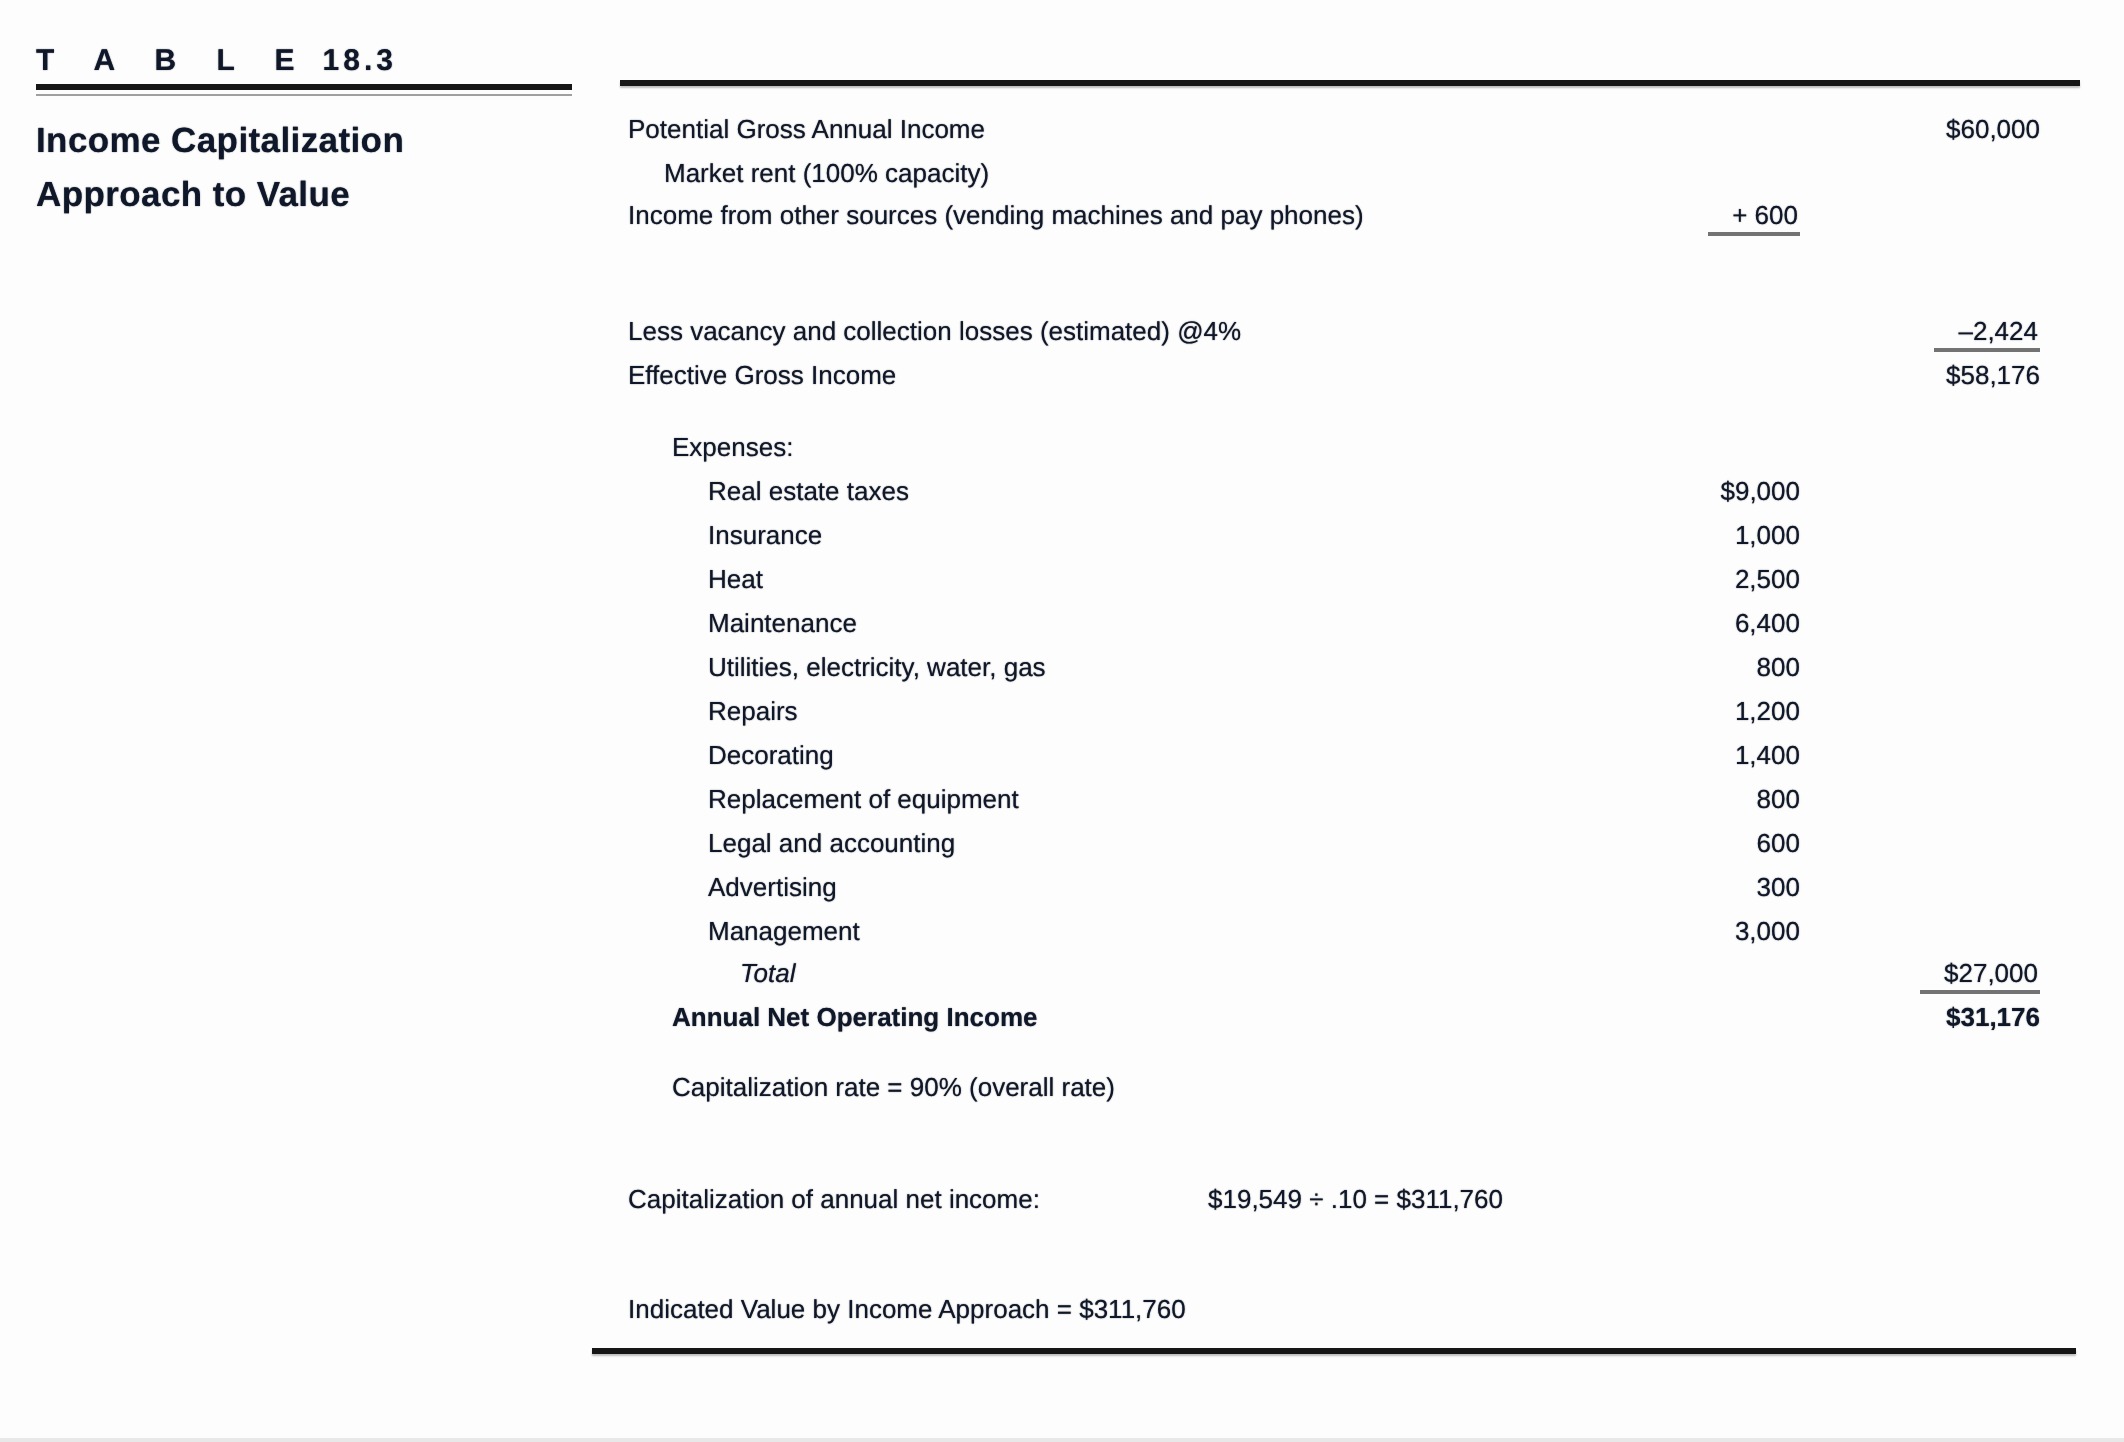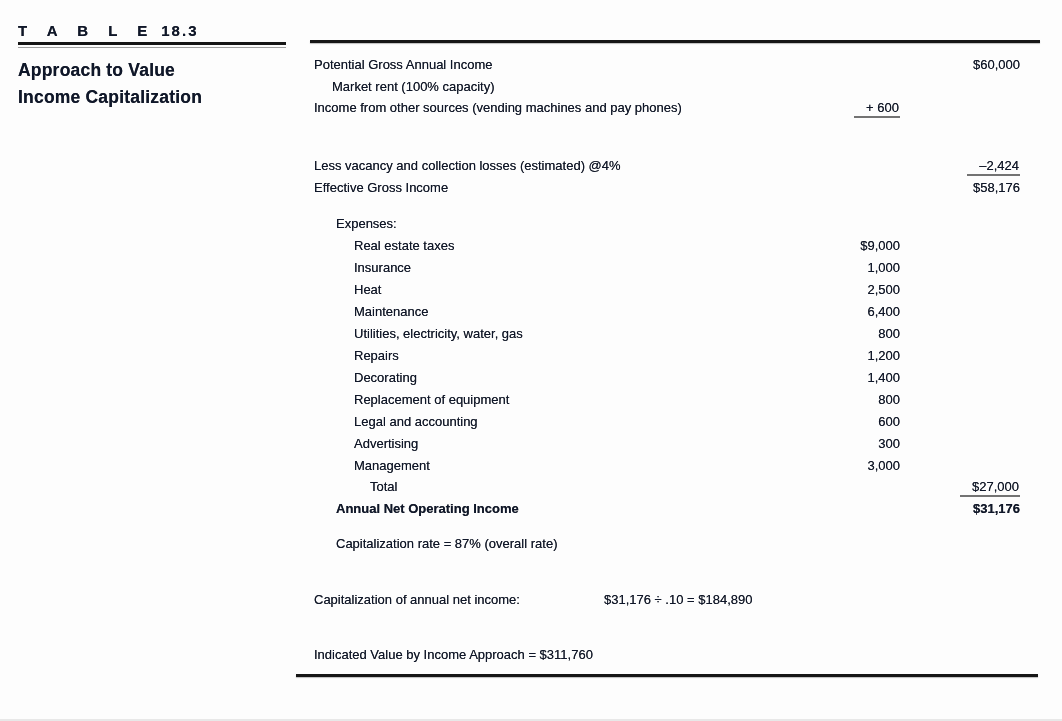--- a/index.html
+++ b/index.html
@@ -17,40 +17,40 @@
   
   .statement { position:absolute; left:308px; top:0; width:732px; height:721px; font-size:13px; }
   .rule-top    { position:absolute; left:2px; right:0; top:40px;  height:3px; background:#161616; box-shadow:0 1px 1px rgba(0,0,0,0.25); }
   .rule-bottom { position:absolute; left:-12px; right:2px; top:674px; height:3px; background:#161616; box-shadow:0 1px 1px rgba(0,0,0,0.25); }
   .row { position:absolute; left:0; right:0; height:20px; white-space:nowrap; }
   .lbl { position:absolute; top:0; }
   .in0 { left:6px; }   
   .in1 { left:24px; }  
   .in2 { left:28px; }  
   .in3 { left:46px; }  
-  .in4 { left:62px; }  
+  .in4 { left:62px;font-style:italic; }  
   .amt-mid   { position:absolute; top:0; right:140px; text-align:right; }
   .amt-right { position:absolute; top:0; right:20px;  text-align:right; }
   .u { border-bottom:2px solid #737373; padding:0 1px 1px 12px; }
   .bold { font-weight:bold; }
   .eq { position:absolute; top:0; left:296px; }
 </style>
 </head>
 <body>
 
 <div class="page">
 
   <div class="sidebar">
     <div class="table-tag">
       <span>T A B L E</span><span class="table-num">18.3</span>
     </div>
     <div class="sidebar-rule"></div>
     <div class="sidebar-title">
+      <div>Income Capitalization</div>
       <div>Approach to Value</div>
-      <div>Income Capitalization</div>
     </div>
   </div>
 
   <div class="statement">
     <div class="rule-top"></div>
 
     <div class="row" style="top:57px">
       <span class="lbl in0">Potential Gross Annual Income</span>
       <span class="amt-right">$60,000</span>
     </div>
@@ -128,26 +128,26 @@
       <span class="lbl in4">Total</span>
       <span class="amt-right u">$27,000</span>
     </div>
 
     <div class="row bold" style="top:501px">
       <span class="lbl in2">Annual Net Operating Income</span>
       <span class="amt-right">$31,176</span>
     </div>
 
     <div class="row" style="top:536px">
-      <span class="lbl in2">Capitalization rate = 87% (overall rate)</span>
+      <span class="lbl in2">Capitalization rate = 90% (overall rate)</span>
     </div>
 
     <div class="row" style="top:592px">
       <span class="lbl in0">Capitalization of annual net income:</span>
-      <span class="eq">$31,176 ÷ .10 = $184,890</span>
+      <span class="eq">$19,549 ÷ .10 = $311,760</span>
     </div>
 
     <div class="row" style="top:647px">
       <span class="lbl in0">Indicated Value by Income Approach = $311,760</span>
     </div>
 
     <div class="rule-bottom"></div>
   </div>
 
 </div>

